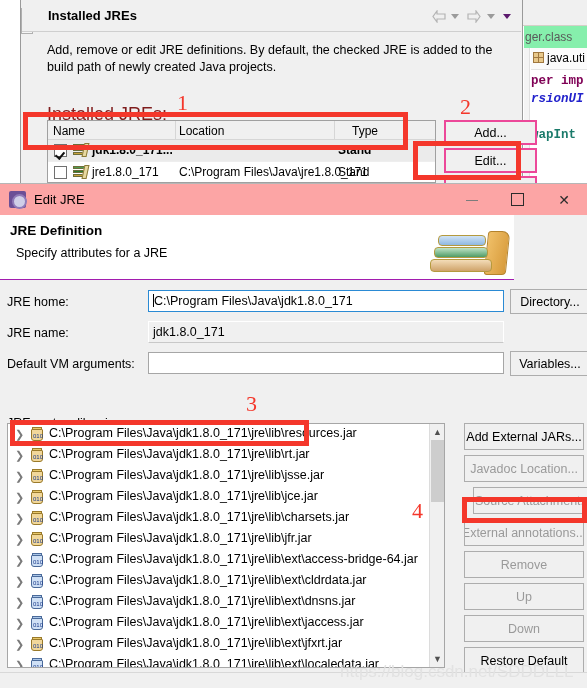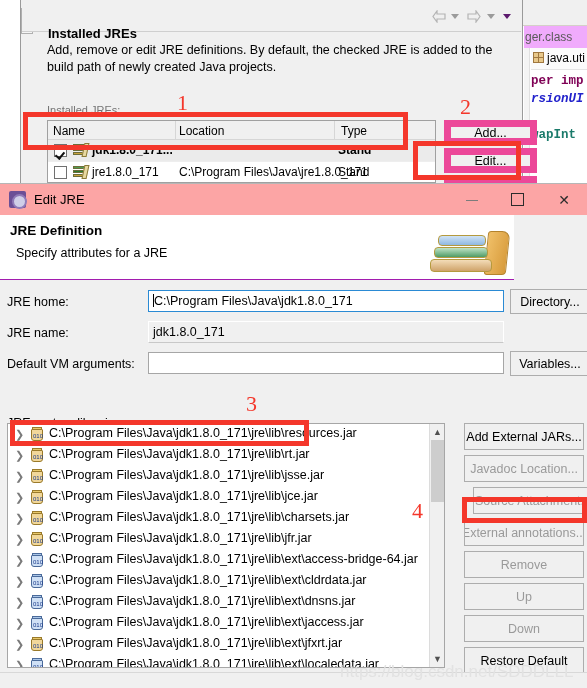--- a/index.html
+++ b/index.html
@@ -18,21 +18,21 @@
     position: absolute; left: 0; top: 0; width: 587px; height: 688px;
     background: #ffffff;
   }
   .ecl-toolbar {
     position: absolute; left: 523px; top: 0; width: 64px; height: 26px;
     background: #f0f0f0; border-bottom: 1px solid #d4d0c8;
   }
   .ecl-tb-sep { position:absolute; left:523px; top:0; width:2px; height:26px; background:#ffb400; }
   .ecl-tabstrip {
     position:absolute; left:524px; top:26px; width:63px; height:22px;
-    background:#f0abfc; color:#5a5a5a; font-size:12px;
+    background:#86efac; color:#5a5a5a; font-size:12px;
     padding:4px 0 0 1px; white-space:nowrap; overflow:hidden;
   }
   .ecl-left-gut {
     position:absolute; left:524px; top:48px; width:6px; height:640px; background:#f4f4f4;
     border-right:1px solid #e0e0e0;
   }
   .ecl-breadcrumb {
     position:absolute; left:531px; top:48px; width:56px; height:22px;
     background:#fbfbfb; border-bottom:1px solid #e4e4e4;
     white-space:nowrap; overflow:hidden; padding:3px 0 0 2px; color:#000; font-size:12px;
@@ -58,43 +58,43 @@
   }
   #jre-pref-sidehint{
     position:absolute; left:0px; top:8px; width:12px; height:26px;
     border:1px solid #b0b0b0; background:#f5f5f5;
   }
   .pref-title-bar{
     position:absolute; left:1px; top:0; right:1px; height:32px;
     background:#f0f0f0; border-bottom:1px solid #cfcfcf;
   }
   .pref-title{
-    position:absolute; left:26px; top:8px; font-size:13px; font-weight:bold; color:#000;margin-top:18px;
+    position:absolute; left:26px; top:8px; font-size:13px; font-weight:bold; color:#000;
   }
   .navbtns{ position:absolute; right:6px; top:9px; height:16px; }
   .nav-arrow{ display:inline-block; width:14px; height:13px; position:relative; vertical-align:middle; margin:0 1px;}
   .nav-arrow svg{ display:block; }
   .nav-tri{ display:inline-block; width:0;height:0; vertical-align:middle; margin:0 4px 0 1px;
      border-left:4px solid transparent;border-right:4px solid transparent;border-top:5px solid #9b9b9b;}
   .nav-tri.dark{ border-top-color:#5c1a6e; }
 
   .pref-desc{
     position:absolute; left:26px; top:42px; width:465px; font-size:12.5px; color:#000; line-height:17px;
   }
-  .pref-listlabel{ position:absolute; left:26px; top:104px; font-size:11px; color:#737373;}
+  .pref-listlabel{ position:absolute; left:26px; top:104px; font-size:18px; color:#7f1d1d;}
 
   .jre-table{
     position:absolute; left:26px; top:120px; width:389px; height:63px;
     background:#fff; border:1px solid #a0a0a0; overflow:hidden;
   }
   .jt-head{ height:19px; background:#f0f0f0; border-bottom:1px solid #d6d6d6; position:relative;}
   .jt-h{ position:absolute; top:3px; font-size:12px; color:#000; }
   .jt-h.c1{ left:5px; }
   .jt-h.c2{ left:131px; }
-  .jt-h.c3{ left:293px; }
+  .jt-h.c3{ left:304px; }
   .jt-sep{ position:absolute; top:0; width:1px; height:19px; background:#d6d6d6;}
   .jt-row{ position:relative; height:22px; border-bottom:1px solid #eee; }
   .jt-row.sel{ background:#ebebeb; font-weight:bold; }
   .jt-cb{
     position:absolute; left:6px; top:4px; width:13px; height:13px;
     border:1px solid #707070; background:#fff;
   }
   .jt-cb.on:after{
     content:""; position:absolute; left:2px; top:5px; width:4px; height:7px;
     border-right:2px solid #111; border-bottom:2px solid #111;
@@ -106,21 +106,21 @@
   .jre-ico i:nth-child(2){ top:4px; background:#2f7a2f;}
   .jre-ico i:nth-child(3){ top:8px; background:#c9a23a;}
   .jre-ico b{ position:absolute; left:10px; top:-1px; width:5px; height:14px;
       background:#e8d9a0; border:1px solid #8a7a3a; transform: skewX(-12deg);}
   .jt-name{ position:absolute; left:44px; top:3px; font-size:12px; color:#000; white-space:nowrap;}
   .jt-loc{ position:absolute; left:131px; top:3px; font-size:12px; color:#000; white-space:nowrap;}
   .jt-type{ position:absolute; left:290px; top:3px; font-size:12px; color:#000; white-space:nowrap;}
 
   .side-btn{
     position:absolute; left:423px; width:93px; height:25px;
-    background:#f0f0f0; border:7px solid #ec4899; font-size:12.5px; color:#000;
+    background:#f0f0f0; border:2px solid #ec4899; font-size:12.5px; color:#000;
     display:flex; align-items:center; justify-content:center;
   }
 
   
   #edit-jre{
     position:absolute; left:0px; top:183px; width:587px; height:505px;
     background:#f0f0f0; border-top:1px solid #b6b6b6;
   }
   .dlg-titlebar{
     position:absolute; left:0; top:0; width:587px; height:31px; background:#fca5a5;

